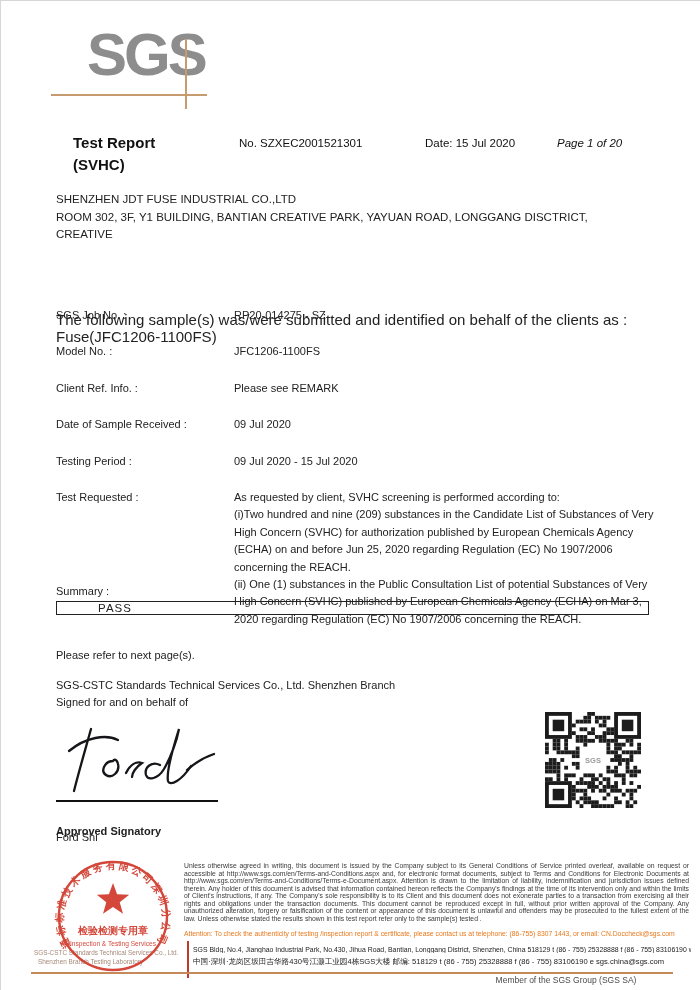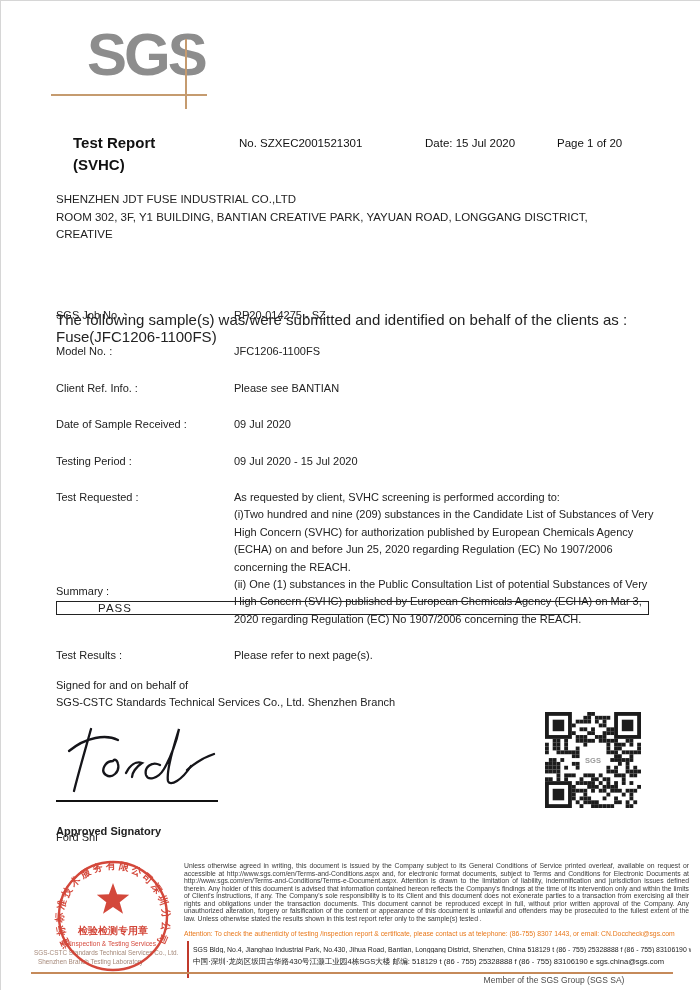--- a/index.html
+++ b/index.html
@@ -5,21 +5,21 @@
   html,body{margin:0;padding:0;background:#f2f2f2;}
   .page{position:relative;width:700px;height:990px;background:#fff;border:1px solid #d6d6d6;
         margin:0 auto;font-family:"Liberation Sans","DejaVu Sans",sans-serif;color:#222;overflow:hidden;}
   
   .logo{position:absolute;top:24px;left:86px;font-size:60px;font-weight:bold;color:#8d8d8d;
         letter-spacing:-3px;line-height:1;}
   .cross-h{position:absolute;top:93px;left:50px;width:156px;height:2px;background:#c59b6f;}
   .cross-v{position:absolute;top:38px;left:184px;width:2px;height:70px;background:#c59b6f;}
   .title{position:absolute;top:131px;left:72px;font-size:15px;font-weight:bold;line-height:22px;color:#111;}
   .hmeta{position:absolute;top:136px;font-size:11.5px;color:#111;}
-  .report-no{left:238px;} .hdate{left:424px;} .hpage{left:556px;}
+  .report-no{left:238px;} .hdate{left:424px;} .hpage{left:556px;font-style:italic;}
   
   .client{position:absolute;top:190px;left:55px;font-size:11.5px;line-height:17.5px;width:610px;}
   
   .intro{position:absolute;top:282px;left:55px;width:615px;font-size:15px;margin-top:28px;}
   .details{position:absolute;top:306px;left:55px;width:600px;display:grid;
            grid-template-columns:178px 1fr;row-gap:19px;font-size:11px;line-height:17.4px;}
   .details .val{white-space:pre-line;}
   
   .summary-label{position:absolute;top:584px;left:55px;font-size:11px;}
   .summary-box{position:absolute;top:600px;left:55px;width:591px;border:1.5px solid #222;display:flex;}
@@ -39,21 +39,21 @@
   .seal-company div:nth-child(2){padding-left:4px;}
   .seal{position:absolute;top:853px;left:44px;z-index:2;opacity:.92;}
   .disclaimer{position:absolute;top:861px;left:183px;width:505px;font-size:6.8px;line-height:7.5px;
               color:#3a3a3a;text-align:justify;}
   .attention{position:absolute;top:929px;left:183px;width:505px;font-size:6.8px;line-height:7.4px;
              color:#e8791c;}
   .addr-en{position:absolute;top:945px;left:192px;width:498px;font-size:6.9px;color:#1c1c1c;white-space:nowrap;overflow:hidden;}
   .addr-cn{position:absolute;top:956px;left:192px;width:498px;font-size:7.6px;color:#1c1c1c;white-space:nowrap;overflow:hidden;}
   .cross-v2{position:absolute;left:186px;top:940px;width:1.5px;height:37px;background:#c0392b;}
   .rule-orange{position:absolute;left:30px;top:971px;width:642px;height:2px;background:#c58a5a;}
-  .member{position:absolute;top:974px;left:420px;width:266px;text-align:center;font-size:8.5px;color:#4a4a4a;}
+  .member{position:absolute;top:974px;left:432px;width:266px;text-align:center;font-size:8.5px;color:#4a4a4a;}
 </style>
 </head>
 <body>
 
 <div class="page">
 
   <div class="logo">SGS</div>
   <div class="cross-h"></div>
   <div class="cross-v"></div>
 
@@ -72,41 +72,40 @@
   </div>
 
   <div class="intro">The following sample(s) was/were submitted and identified on behalf of the clients as : Fuse(JFC1206-1100FS)</div>
 
   <div class="details">
     <div>SGS Job No. :</div>
     <div class="val">RP20-014275 - SZ</div>
     <div>Model No. :</div>
     <div class="val">JFC1206-1100FS</div>
     <div>Client Ref. Info. :</div>
-    <div class="val">Please see BANTIAN</div>
+    <div class="val">Please see REMARK</div>
     <div>Date of Sample Received :</div>
     <div class="val">09 Jul 2020</div>
     <div>Testing Period :</div>
     <div class="val">09 Jul 2020 - 15 Jul 2020</div>
     <div>Test Requested :</div>
     <div class="val">As requested by client, SVHC screening is performed according to:
 (i)Two hundred and nine (209) substances in the Candidate List of Substances of Very High Concern (SVHC) for authorization published by European Chemicals Agency (ECHA) on and before Jun 25, 2020 regarding Regulation (EC) No 1907/2006 concerning the REACH.
 (ii) One (1) substances in the Public Consultation List of potential Substances of Very High Concern (SVHC) published by European Chemicals Agency (ECHA) on Mar 3, 2020 regarding Regulation (EC) No 1907/2006 concerning the REACH.</div>
-    <div>Test Results :</div>
     <div class="val">Please refer to next page(s).</div>
   </div>
 
   <div class="summary-label">Summary :</div>
   <div class="summary-box">
     <div class="summary-result">PASS</div>
   </div>
 
   <div class="signed">
+    <div>SGS-CSTC Standards Technical Services Co., Ltd. Shenzhen Branch</div>
     <div>Signed for and on behalf of</div>
-    <div>SGS-CSTC Standards Technical Services Co., Ltd. Shenzhen Branch</div>
   </div>
   <svg class="sig-svg" width="175" height="78" viewBox="0 0 175 78">
     <g fill="none" stroke="#15151a" stroke-width="2.3" stroke-linecap="round">
       <path d="M32 8 C27 26 20 50 15 70"></path>
       <path d="M10 30 C27 16 47 13 59 19"></path>
       <path d="M54 40 C46 40 41 50 47 54 C53 58 61 51 59 43 C58 38 55 38 54 40"></path>
       <path d="M67 52 C71 44 77 40 83 42 C77 46 73 52 73 56"></path>
       <path d="M101 44 C93 40 85 46 87 54 C89 60 99 58 105 48 C112 36 118 19 120 8 C114 27 107 50 109 60 C111 66 123 59 132 45"></path>
       <path d="M128 49 C137 41 146 36 155 33"></path>
     </g>

